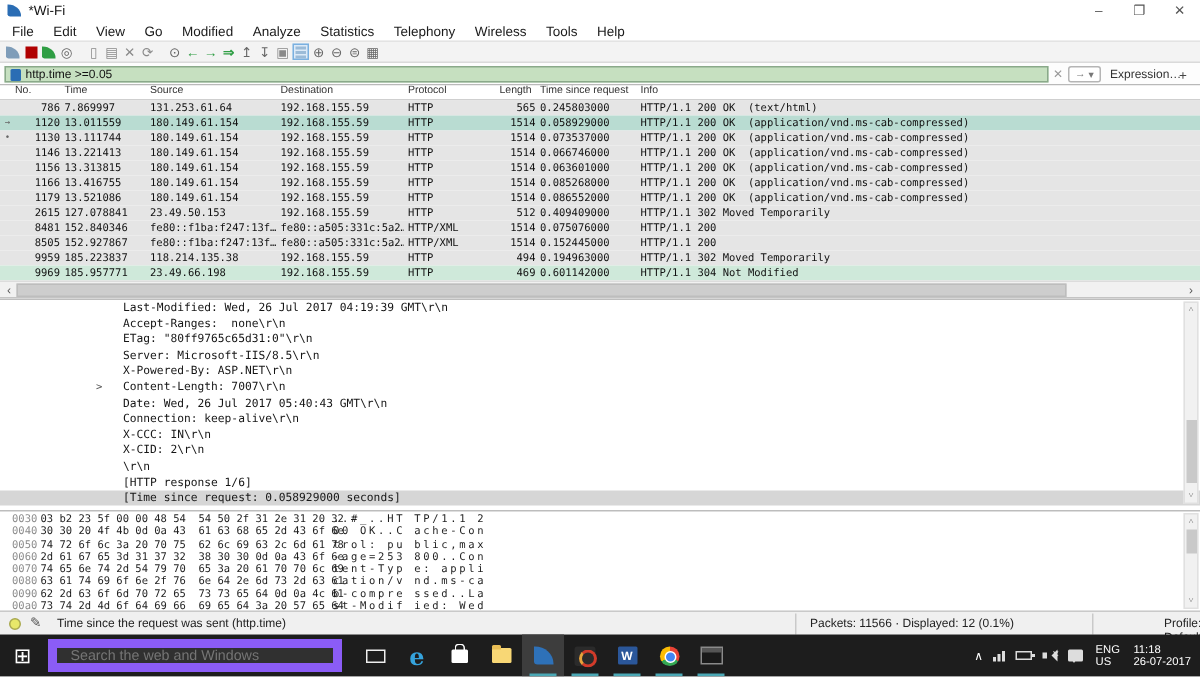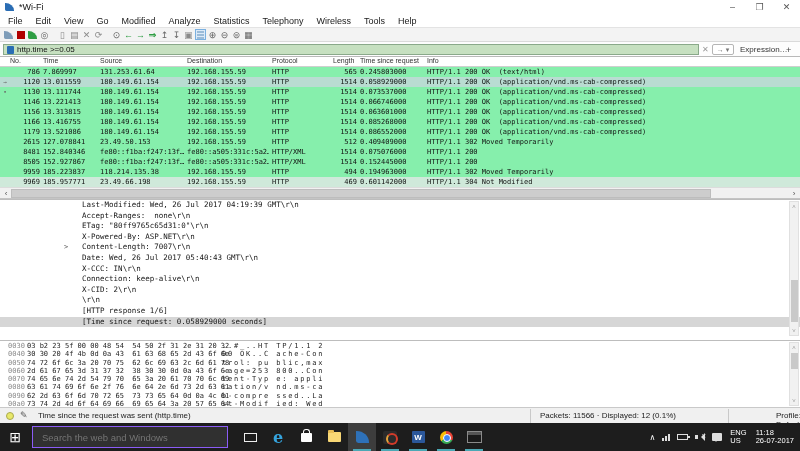--- a/index.html
+++ b/index.html
@@ -47,21 +47,21 @@
                border:1px solid #b5b5b5; border-radius:2px; display:flex; align-items:center;
                justify-content:center; gap:2px; font-size:7px; color:#777; }
   .expr { position:absolute; left:740px; top:3px; font-size:8px; color:#333;text-align:center; }
   .add-btn { position:absolute; left:786px; top:3px; font-size:9px; color:#444; }
 
   
   .plist-header { position:absolute; left:0; top:57px; width:800px; height:10px; background:#fff;
                   border-bottom:1px solid #cfcfcf; display:flex; font-size:7px; color:#333; }
   .plist-rows { position:absolute; left:0; top:67px; width:800px; height:120px;
                 font-family:"DejaVu Sans Mono", monospace; font-size:7px; }
-  .prow { display:flex; height:10px; line-height:10px; background:#86efac; }
+  .prow { display:flex; height:10px; line-height:10px; background:#e5e5e5; }
   .prow.r-sel { background:#b9dcd2; }
   .prow.r-last { background:#cfe9da; }
   .cell { overflow:hidden; white-space:pre; }
   .c-gut { width:10px; text-align:center; color:#666; font-size:6px; }
   .c-no { width:30px; text-align:right; }
   .c-time { width:57px; padding-left:3px; }
   .c-src { width:87px; padding-left:3px; }
   .c-dst { width:85px; padding-left:3px; }
   .c-proto { width:62px; padding-left:3px; }
   .c-len { width:26px; text-align:right; }
@@ -109,21 +109,21 @@
   .st-div1 { position:absolute; left:530px; top:1px; width:1px; height:14px; background:#c9c9c9; }
   .st-packets { position:absolute; left:540px; top:3px; }
   .st-div2 { position:absolute; left:728px; top:1px; width:1px; height:14px; background:#c9c9c9; }
   .st-profile { position:absolute; left:736px; top:3px;margin-left:40px; }
 
   
   .taskbar { position:absolute; left:0; top:423px; width:800px; height:28px; background:#1d1d1d; }
   .start { position:absolute; left:0; top:0; width:30px; height:28px; display:flex;
            align-items:center; justify-content:center; color:#fff; font-size:14px; }
   .tsearch { position:absolute; left:32px; top:3px; width:196px; height:22px; background:#303030;
-             border:1px solid #8b5cf6; display:flex; align-items:center; }
+             border:6px solid #8b5cf6; display:flex; align-items:center; }
   .tsearch input { width:100%; background:transparent; border:none; outline:none; padding-left:9px;
                    font-size:9.5px; color:#9e9e9e; font-family:"Liberation Sans", sans-serif; }
   .tslot { position:absolute; top:0; width:28px; height:28px; display:flex; align-items:center;
            justify-content:center; }
   .tslot.active { background:#3d3d3d; }
   .underline { position:absolute; bottom:0; left:5px; width:18px; height:2px; background:#4ba8b5; }
   .tv-icon { width:13px; height:9px; border:1px solid #eee; }
   .edge { color:#35a3dc; font-size:16px; font-weight:bold; font-family:"DejaVu Serif", serif; }
   .store { width:11px; height:9px; background:#fff; border-radius:1px; position:relative; }
   .store::before { content:""; position:absolute; left:2px; top:-4px; width:5px; height:4px;
@@ -391,25 +391,26 @@
   <div class="hscroll">
     <span class="hs-arrow" style="left:1px">‹</span>
     <span class="hs-thumb"></span>
     <span class="hs-arrow" style="right:1px">›</span>
   </div>
 
   <div class="details">
     <div class="dline"><span>Last-Modified: Wed, 26 Jul 2017 04:19:39 GMT\r\n</span></div>
     <div class="dline"><span>Accept-Ranges:  none\r\n</span></div>
     <div class="dline"><span>ETag: "80ff9765c65d31:0"\r\n</span></div>
+    <div class="dline"><span>Server: Microsoft-IIS/8.5\r\n</span></div>
     <div class="dline"><span>X-Powered-By: ASP.NET\r\n</span></div>
     <div class="dline"><span class="dexp">&gt;</span><span>Content-Length: 7007\r\n</span></div>
     <div class="dline"><span>Date: Wed, 26 Jul 2017 05:40:43 GMT\r\n</span></div>
+    <div class="dline"><span>Connection: keep-alive\r\n</span></div>
     <div class="dline"><span>X-CCC: IN\r\n</span></div>
-    <div class="dline"><span>Connection: keep-alive\r\n</span></div>
     <div class="dline"><span>X-CID: 2\r\n</span></div>
     <div class="dline"><span>\r\n</span></div>
     <div class="dline"><span>[HTTP response 1/6]</span></div>
     <div class="dline sel"><span>[Time since request: 0.058929000 seconds]</span></div>
     <div class="vscroll" style="top:1px;height:135px;">
       <span class="vs-arrow" style="top:0">˄</span>
       <span class="vs-thumb" style="top:78px;height:42px;"></span>
       <span class="vs-arrow" style="bottom:0">˅</span>
     </div>
   </div>

